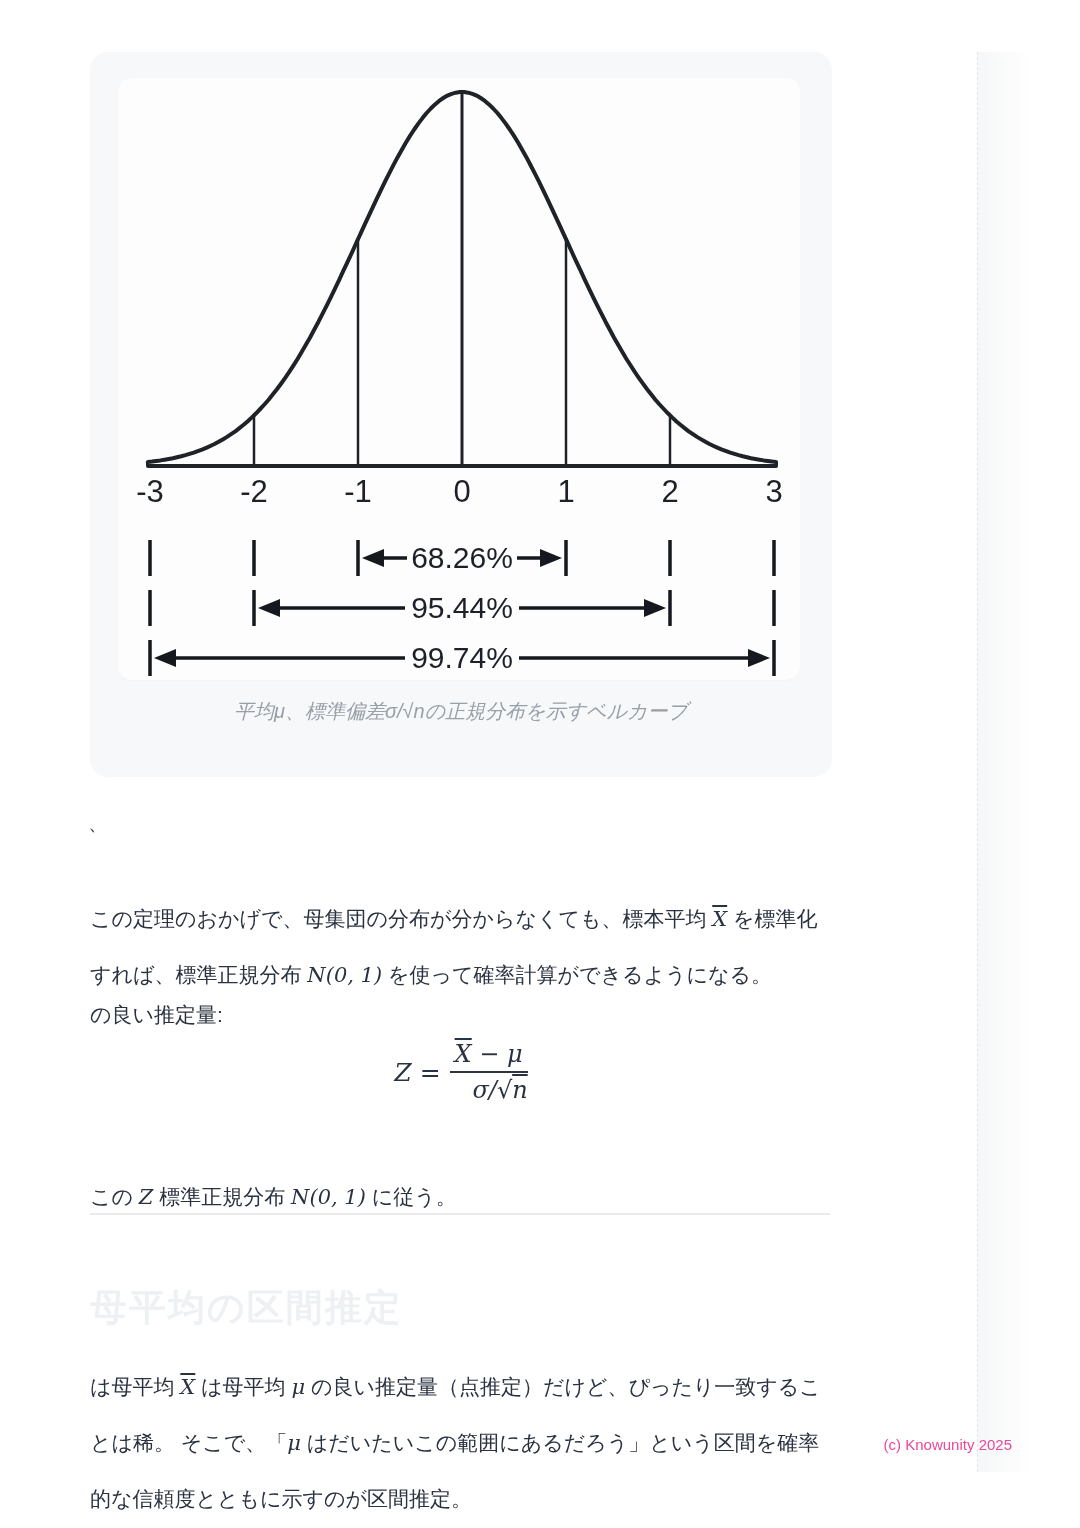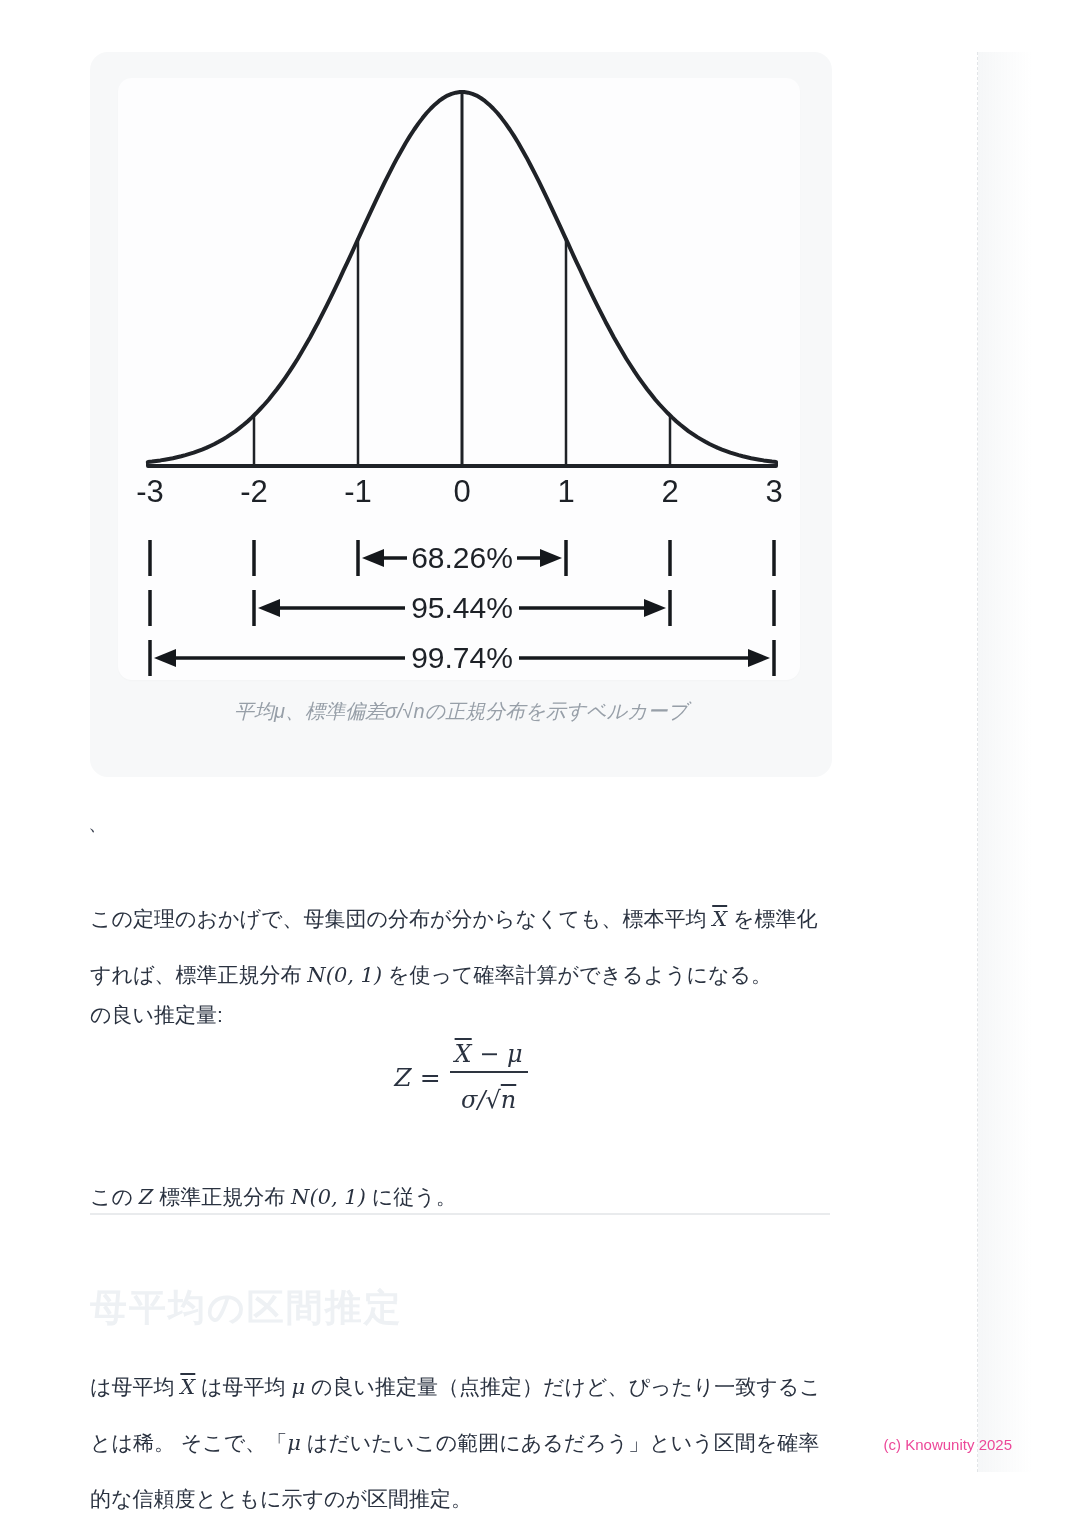--- a/index.html
+++ b/index.html
@@ -42,23 +42,23 @@
   .ovl{text-decoration:overline;}
   .bold{font-weight:normal;}
   .stray{position:absolute;left:88px;top:810px;font-size:20px;color:#3a4150;}
   .p1{top:870px;}
   .p2{top:966px;}
   .formula-wrap{
     position:absolute;left:90px;top:1040px;width:742px;
     display:flex;justify-content:center;align-items:center;
     font-size:25px;color:#2a3240;
   }
-  .frac{display:inline-block;text-align:center;vertical-align:middle;margin-left:9px;font-size:24px;}
+  .frac{display:inline-block;text-align:right;vertical-align:middle;margin-left:9px;font-size:24px;}
   .frac .num{display:block;padding:0 5px 3px;border-bottom:2px solid #2e3540;}
-  .frac .den{display:block;padding-top:13px;}
+  .frac .den{display:block;padding-top:3px;}
   .p3{top:1148px;}
   .divider{
     position:absolute;left:90px;top:1213px;width:740px;height:0;
     border-top:2px solid #e9ebed;
   }
   .faded-heading{
     position:absolute;left:90px;top:1252px;
     font-size:37px;font-weight:bold;color:#eef1f4;letter-spacing:2px;
   }
   .p4{top:1338px;}

